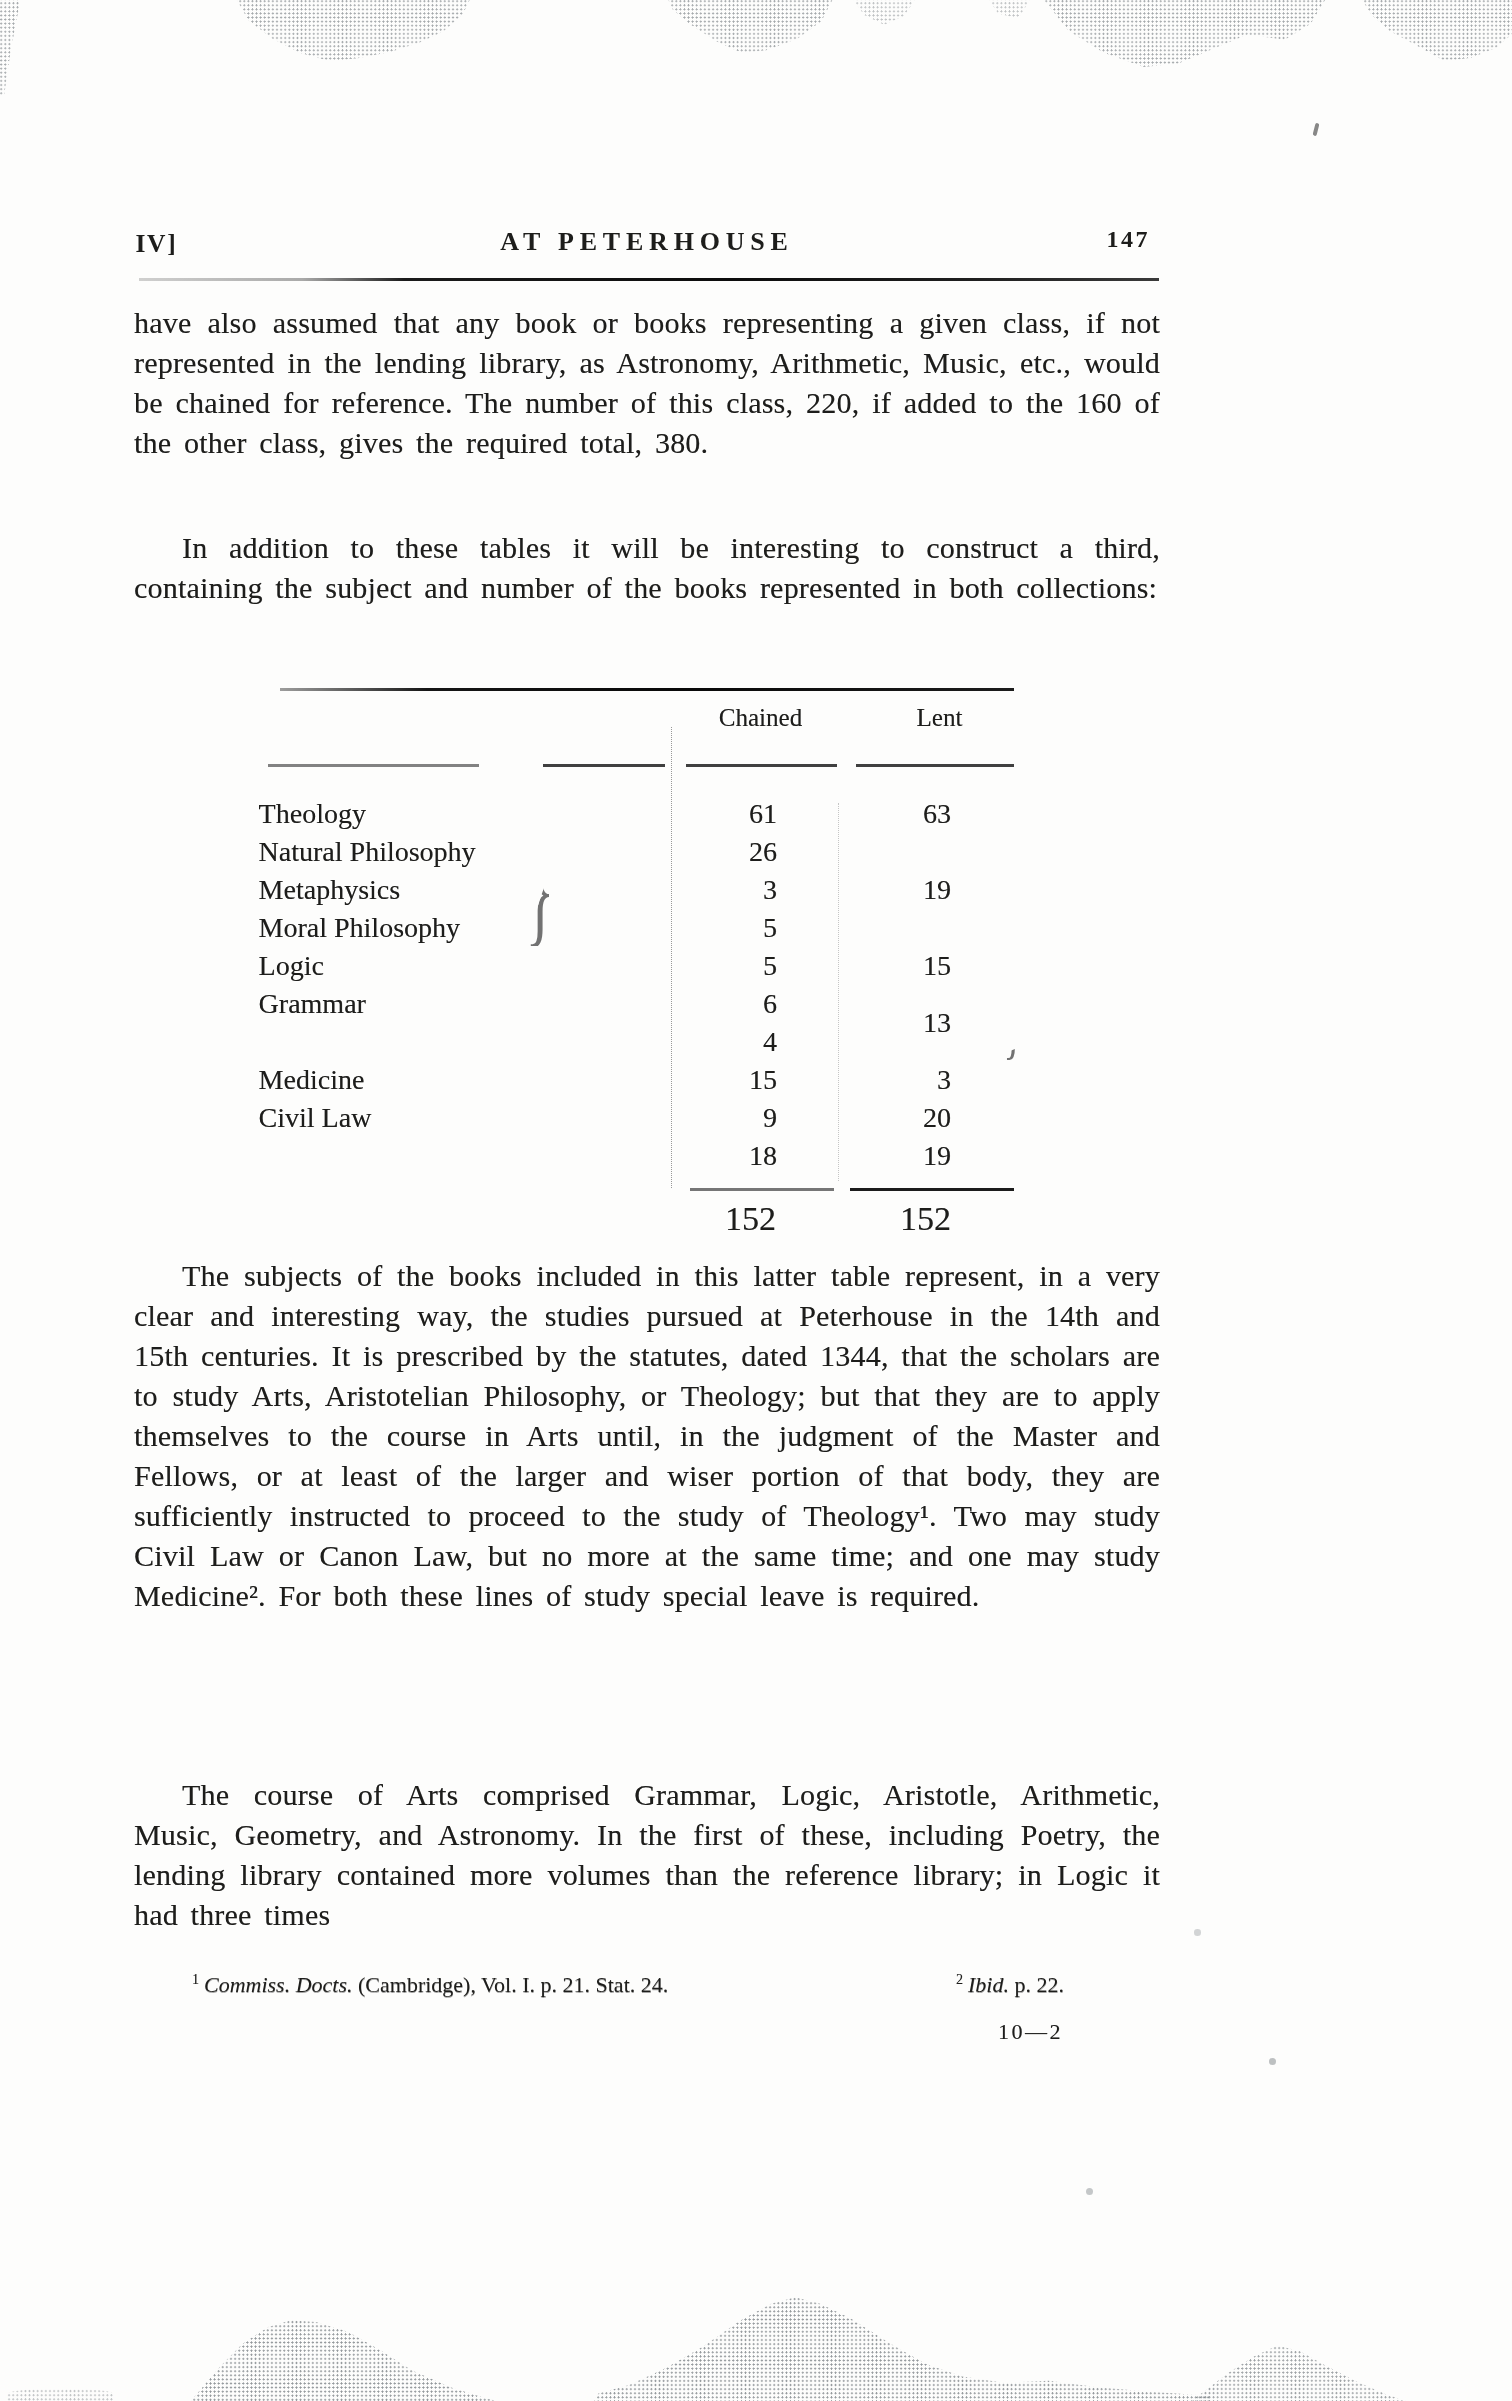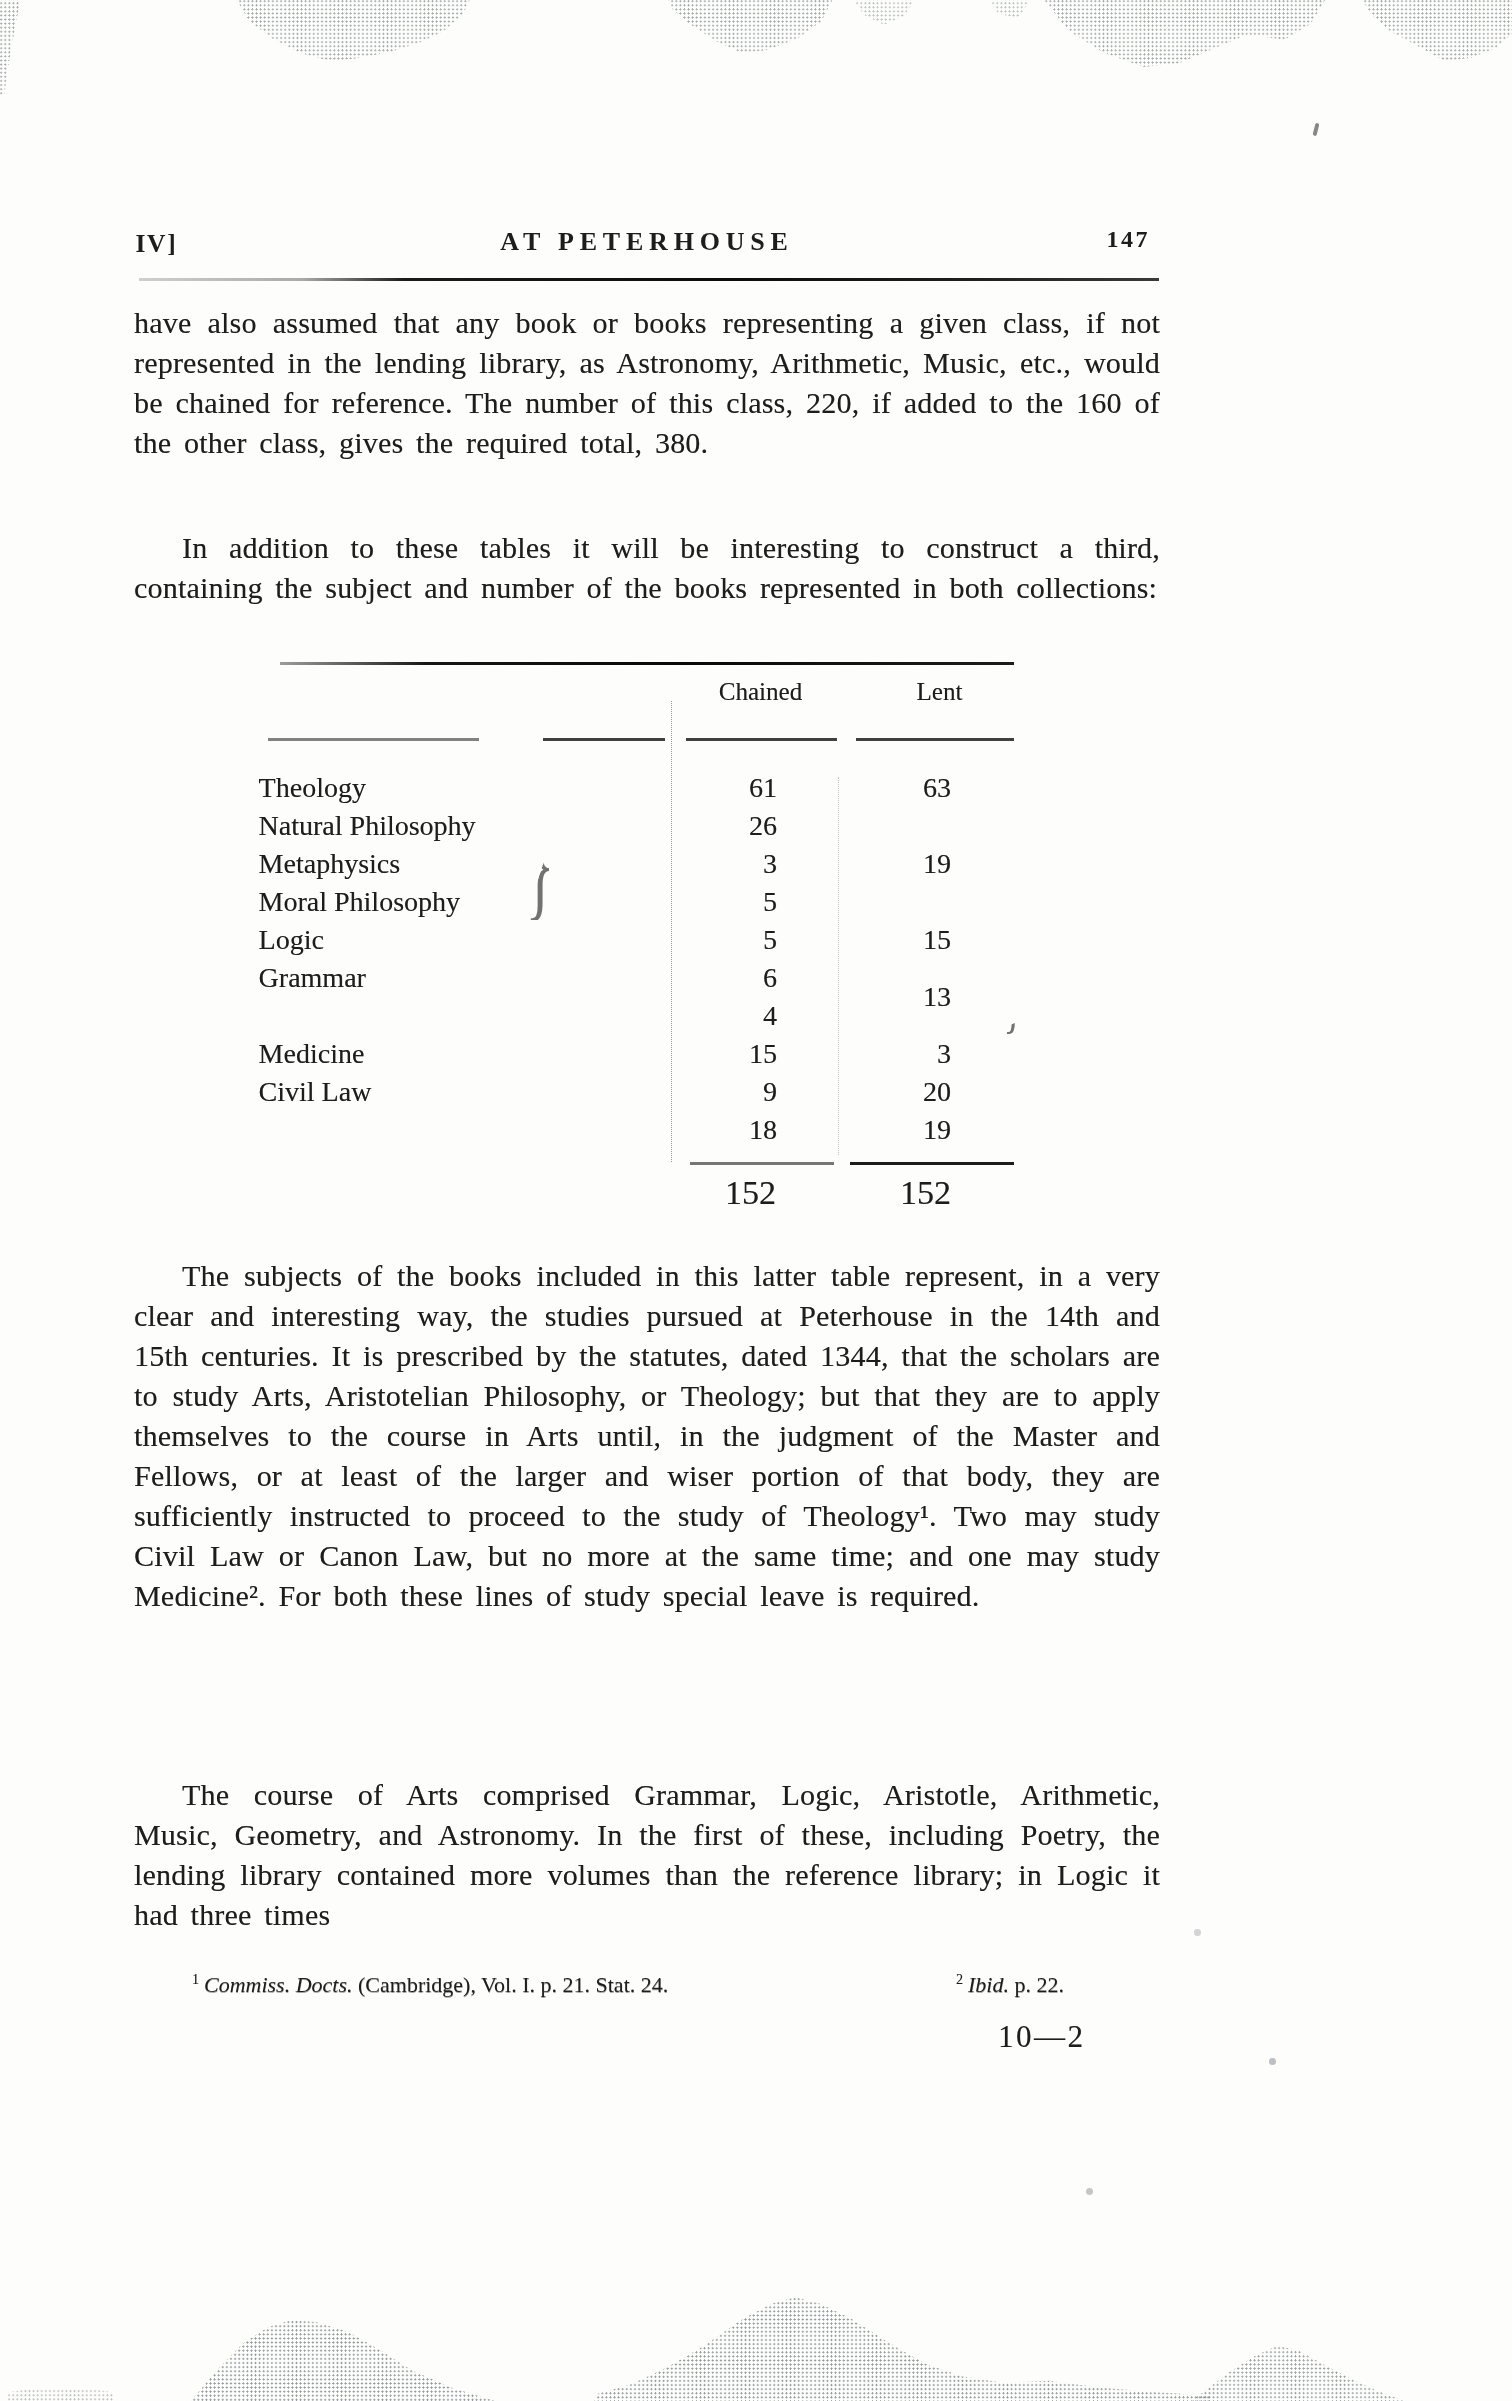--- a/index.html
+++ b/index.html
@@ -31,21 +31,21 @@
     text-align:justify; word-spacing:5px; letter-spacing:0.2px;
     text-shadow:0.2px 0.2px 0.3px rgba(25,25,25,.45);
   }
   .para.indent { text-indent:48px; }
   .p1 { top:303px; }
   .p2 { top:528px; }
   .p3 { top:1256px; }
   .p4 { top:1775px; }
 
   
-  .table-wrap { position:absolute; left:123px; top:662px; width:757px; height:576px; }
+  .table-wrap { position:absolute; left:123px; top:688px; width:757px; height:576px; }
   .rule-top {
     position:absolute; top:0; left:23px; width:734px; height:3.3px;
     background:linear-gradient(90deg, rgba(40,40,40,.45) 0%, #161616 20%, #090909 55%, #1c1c1c 100%);
   }
   .col-head { position:absolute; top:16.4px; font-size:25px; text-align:center;
     text-shadow:0.2px 0.2px 0.3px rgba(25,25,25,.45); }
   .col-head.chained { left:444px; width:119px; }
   .col-head.lent    { left:629px; width:107px; }
   .mid-seg { position:absolute; top:76px; height:2.5px; background:#1e1e1e; opacity:.85; }
   .mid-a { left:10.7px;  width:211px; opacity:.55; }
@@ -83,21 +83,21 @@
   .total.ch { left:378px; width:141px; }
   .total.le { left:562px; width:132px; }
 
   
   .footnotes { position:absolute; top:1972px; left:0; width:1026px; height:41px; font-size:22px; }
   .fn { position:absolute; white-space:nowrap; text-shadow:0.2px 0.2px 0.3px rgba(25,25,25,.4); }
   .fn sup { font-size:14px; vertical-align:super; margin-right:5px; }
   .fn1 { left:58px; }
   .fn2 { left:806px;margin-left:16px; }
   .it { font-style:italic; }
-  .signature { position:absolute; top:2019px; left:864px; font-size:31px; letter-spacing:2.5px;
+  .signature { position:absolute; top:2019px; left:864px; font-size:22px; letter-spacing:2.5px;
     text-shadow:0.2px 0.2px 0.3px rgba(25,25,25,.4); }
 
   
   .blob {
     position:absolute;
     background-image:radial-gradient(rgba(55,65,72,.9) 0.8px, rgba(55,65,72,0) 1.1px);
     background-size:4.1px 4.1px;
     opacity:.5;
   }
   .t1 { left:-5px; top:-3.3px; width:26px; height:99px;

